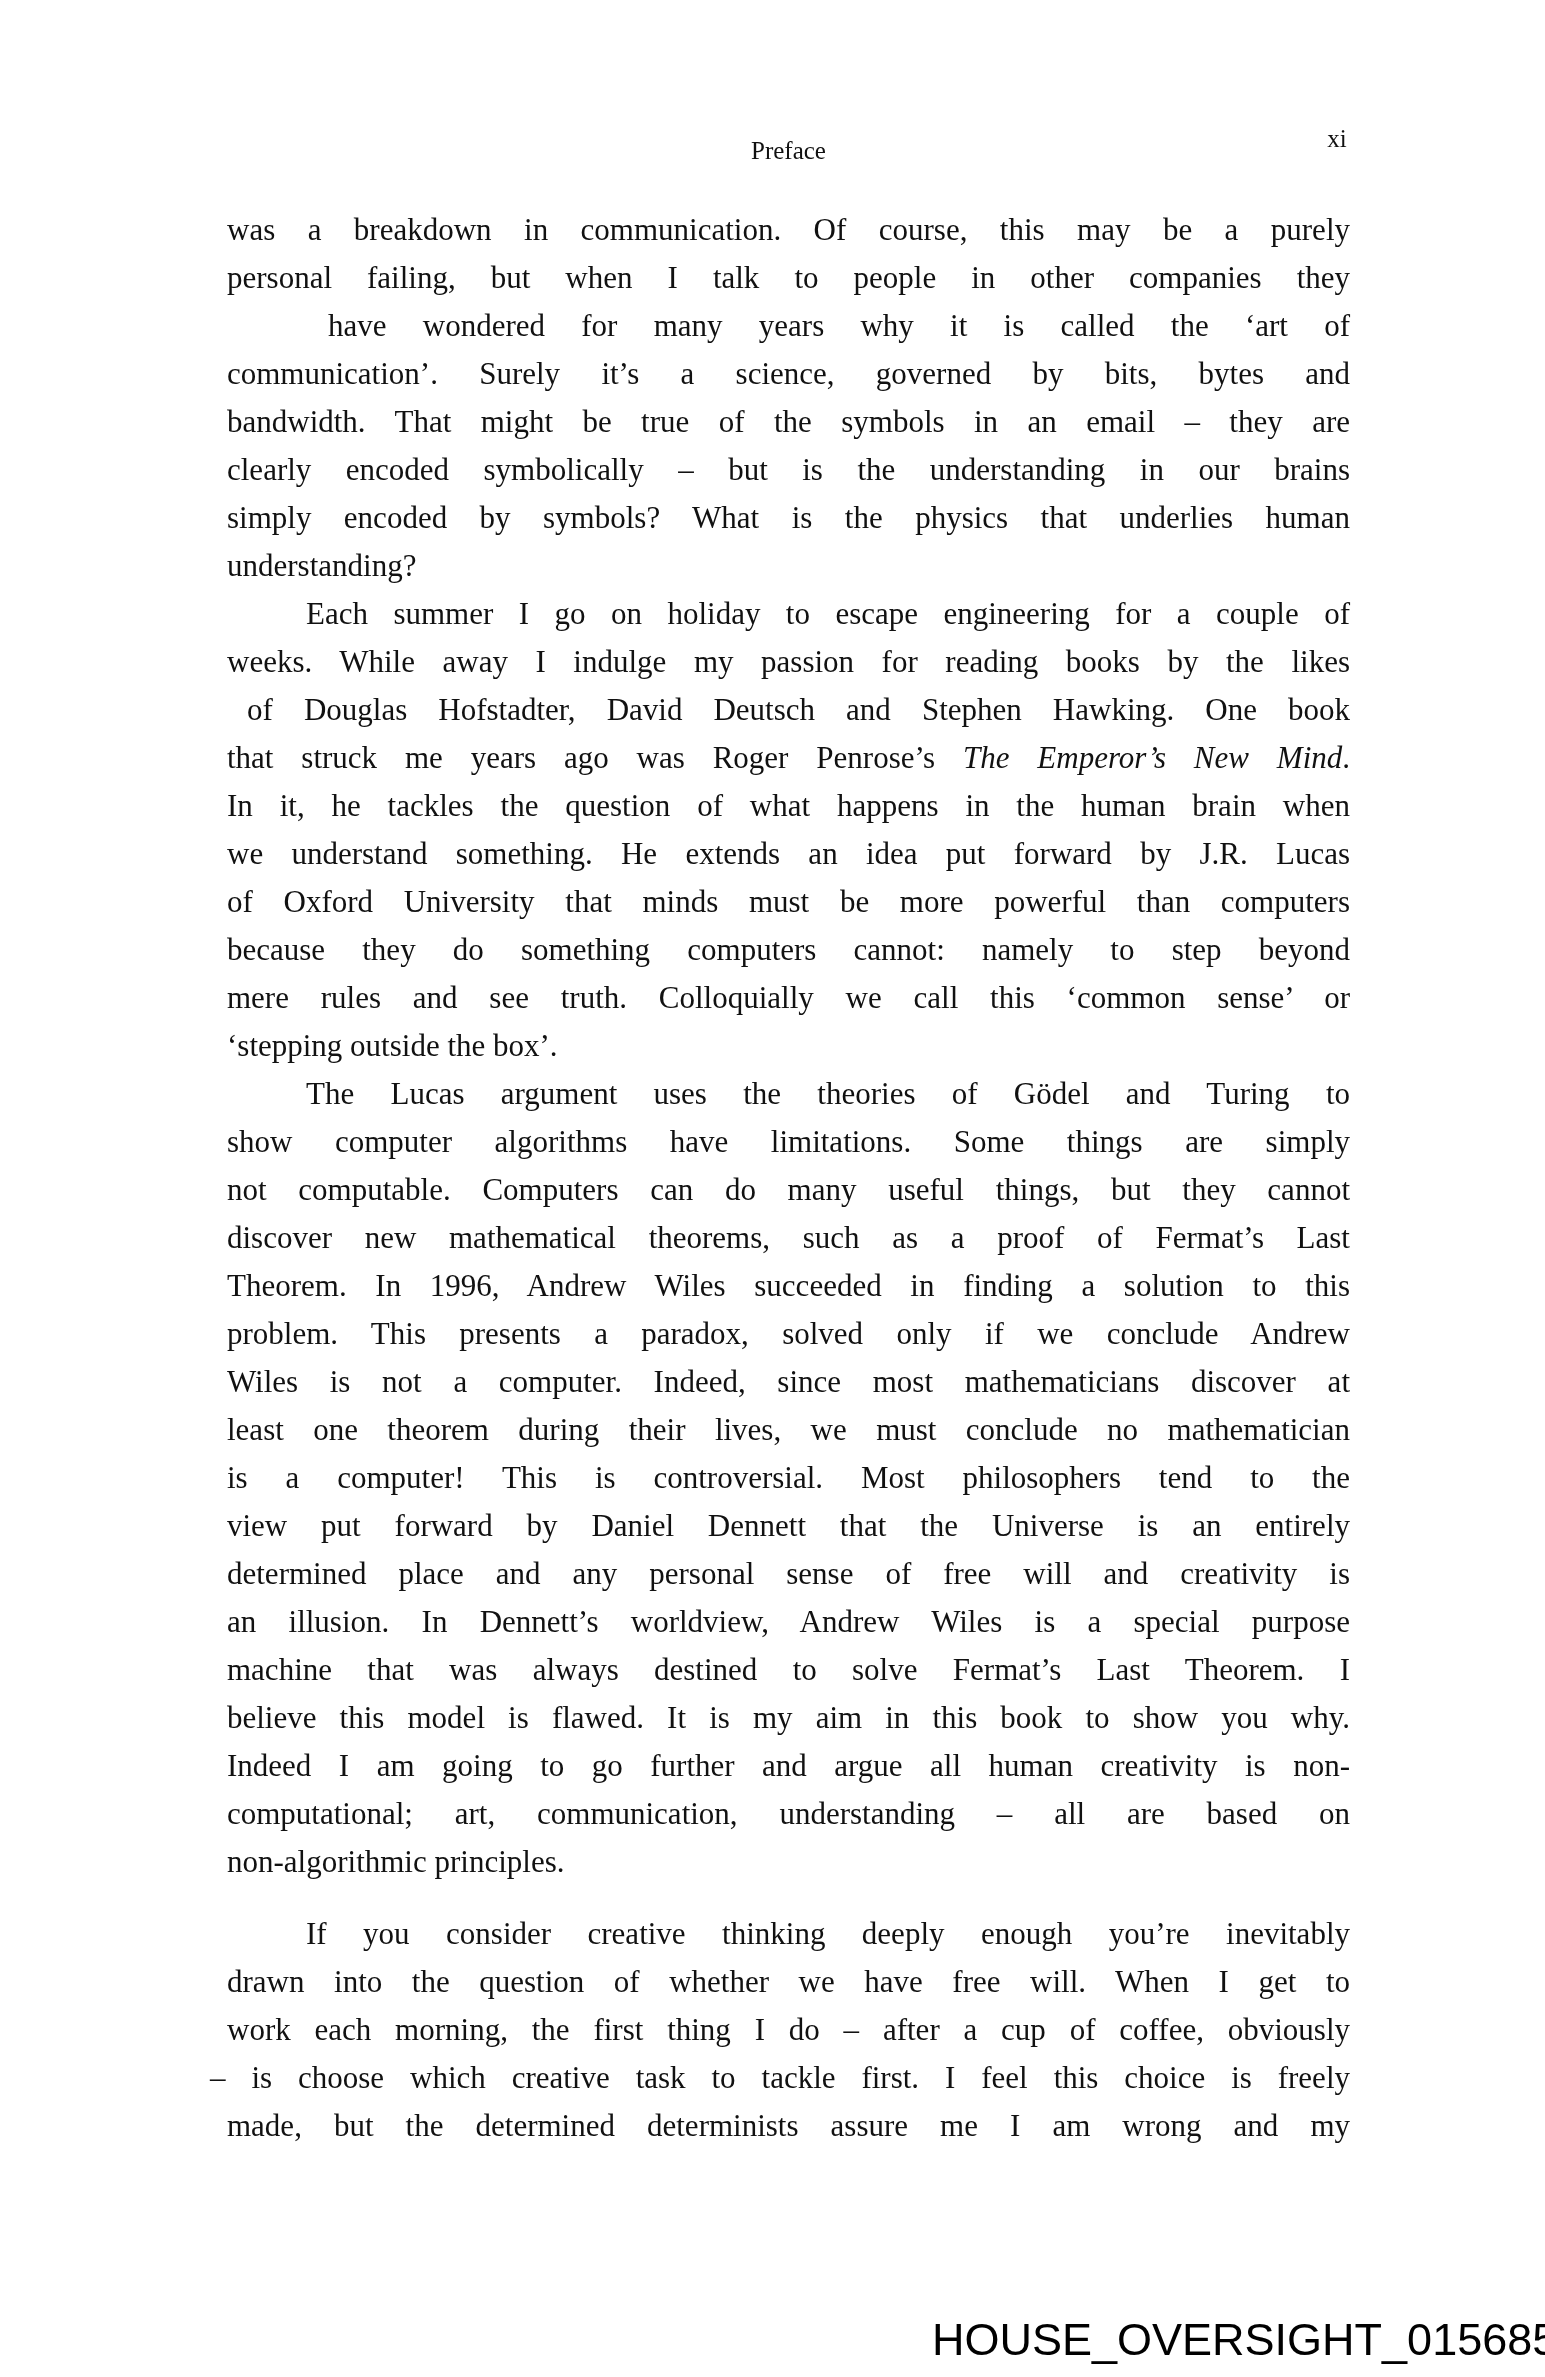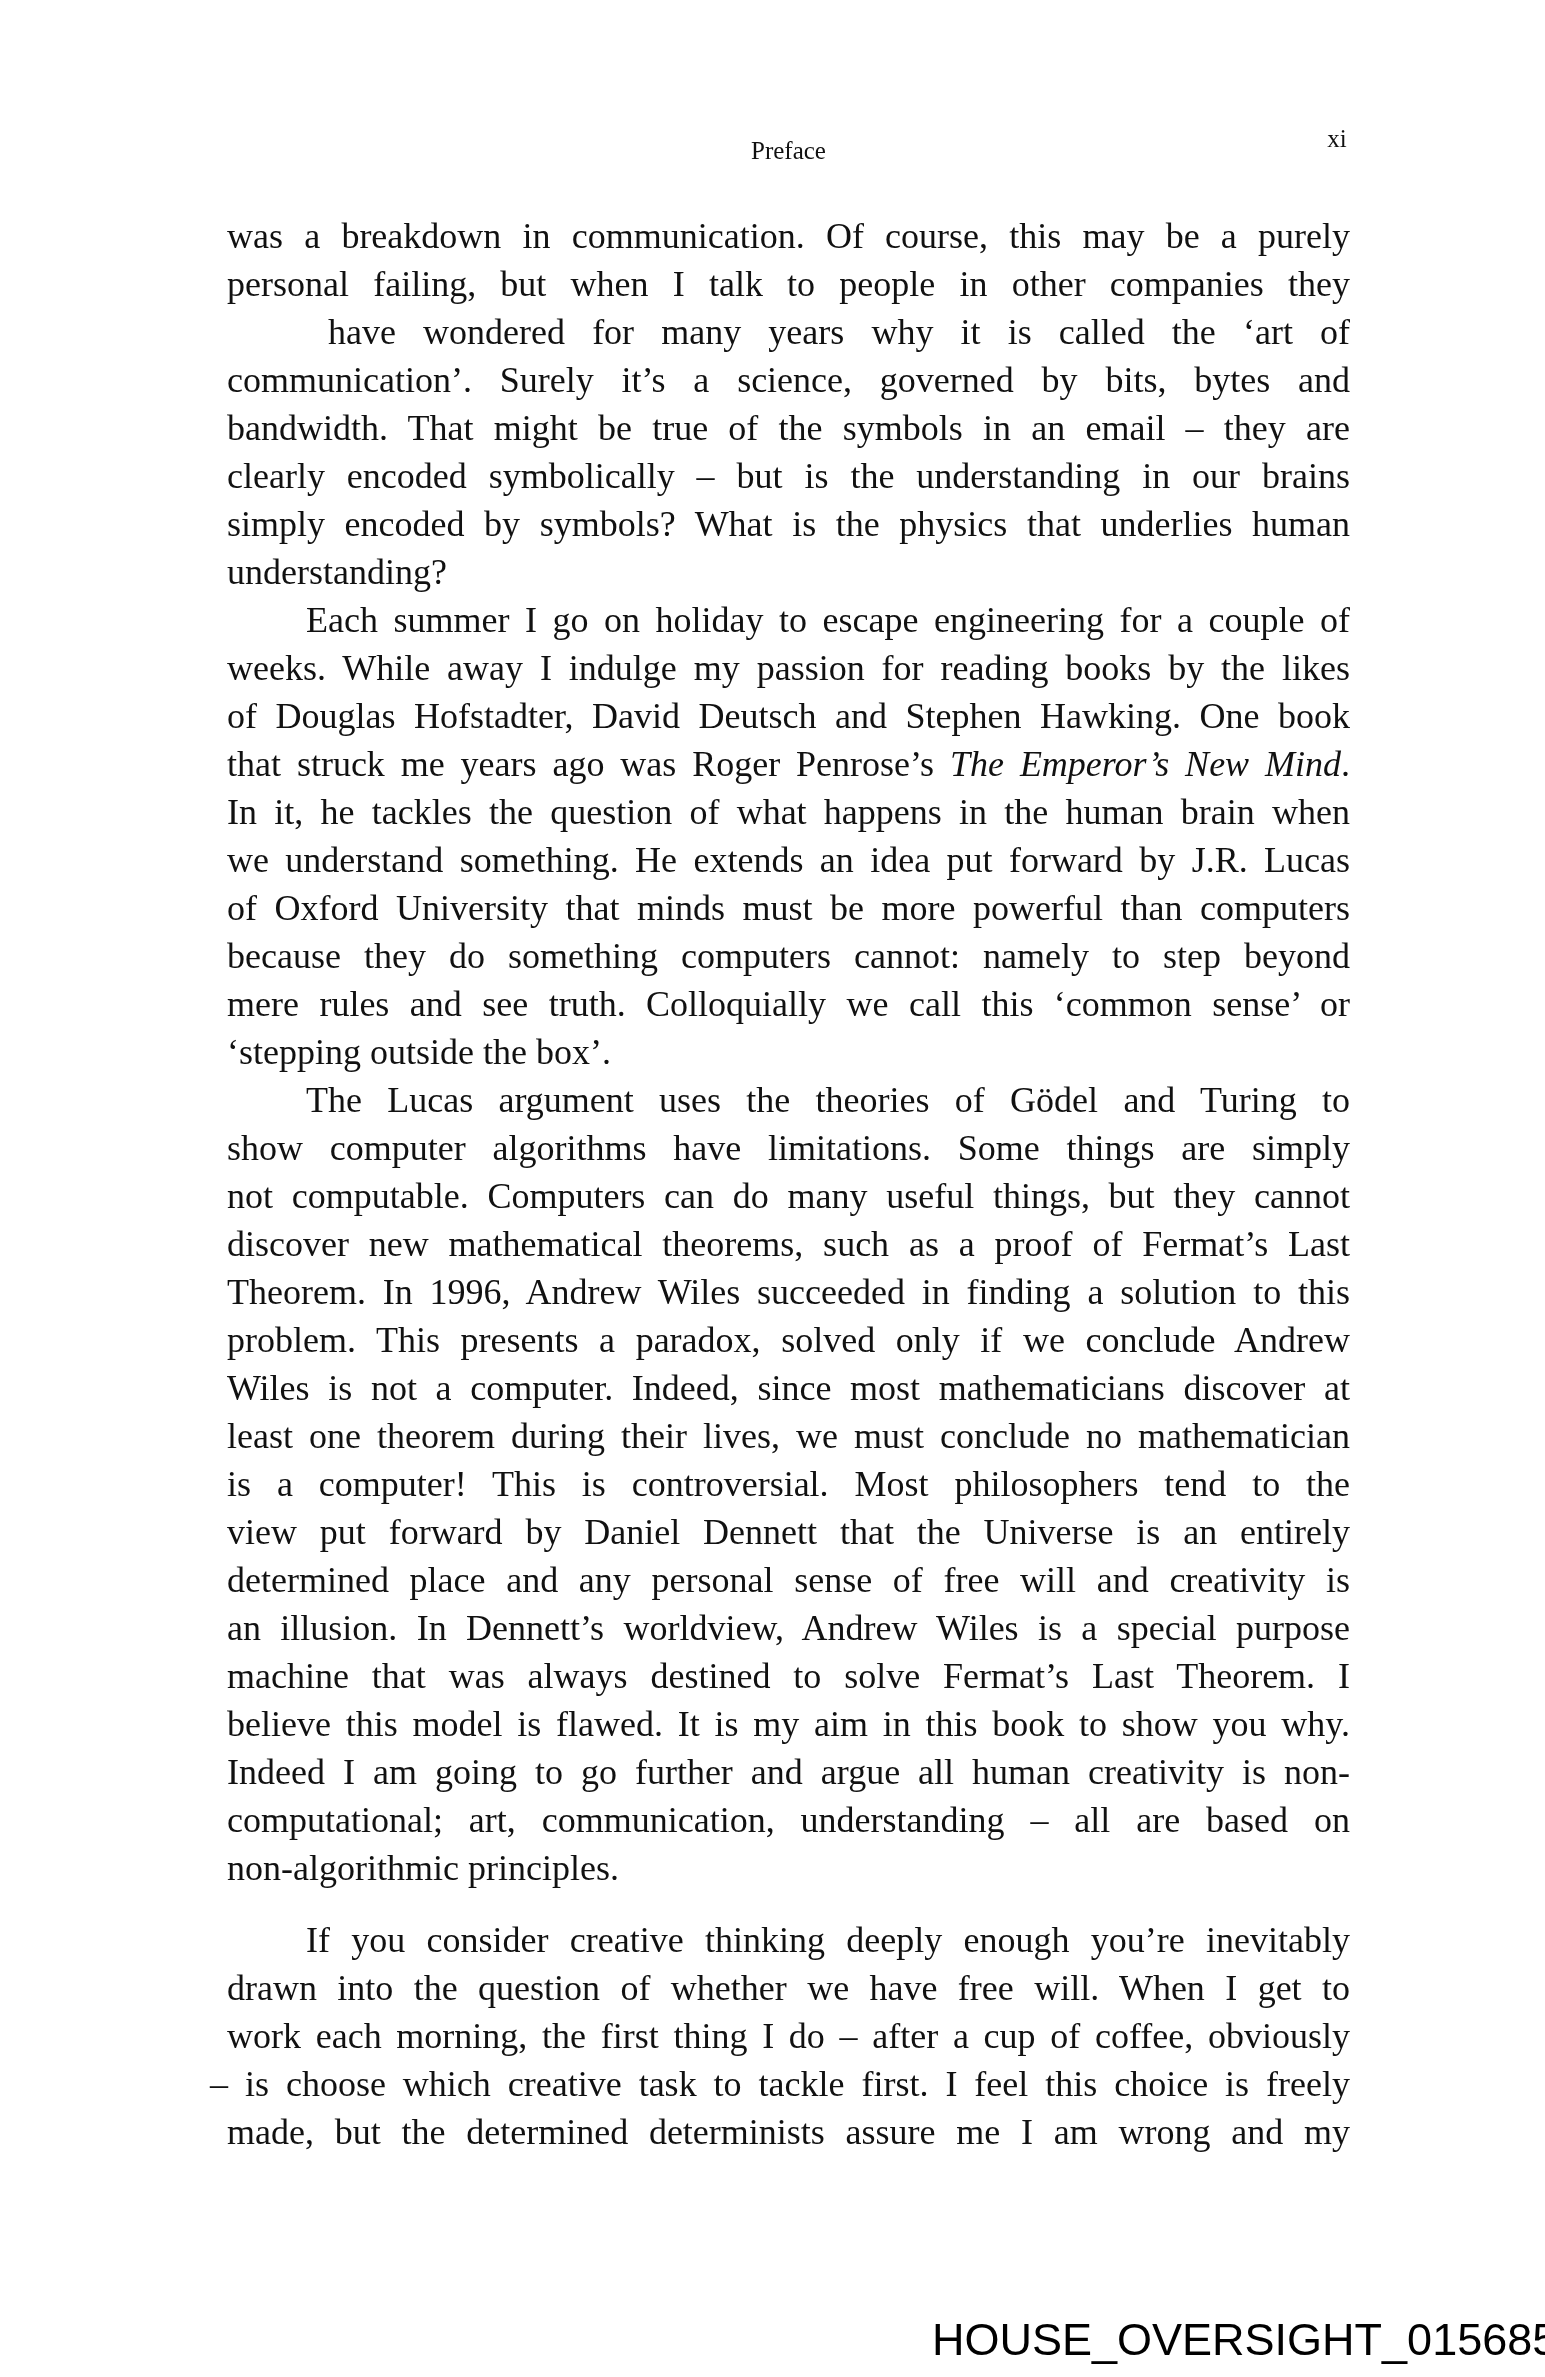--- a/index.html
+++ b/index.html
@@ -31,24 +31,24 @@
     text-align: center;
     top: 12px;
   }
   .running-head .folio {
     position: absolute;
     right: 3.4px;
     top: 0;
   }
   .body-text {
     position: absolute;
-    top: 212px;
+    top: 206px;
     left: 227px;
     width: 1123px;
-    font-size: 36px;
+    font-size: 31px;
     line-height: 48px;
   }
   .line {
     display: block;
     height: 48px;
     white-space: nowrap;
     text-align: justify;
     text-align-last: justify;
     overflow: visible;
   }
@@ -91,21 +91,21 @@
   <span class="line" style="word-spacing: 0px;"><span>was a breakdown in communication. Of course, this may be a purely</span></span>
   <span class="line" style="word-spacing: 0px;"><span>personal failing, but when I talk to people in other companies they</span></span>
   <span class="line indent-wide" style="word-spacing: 0px;"><span>have wondered for many years why it is called the ‘art of</span></span>
   <span class="line" style="word-spacing: 0px;"><span>communication’. Surely it’s a science, governed by bits, bytes and</span></span>
   <span class="line" style="word-spacing: 0px;"><span>bandwidth. That might be true of the symbols in an email – they are</span></span>
   <span class="line" style="word-spacing: 0px;"><span>clearly encoded symbolically – but is the understanding in our brains</span></span>
   <span class="line" style="word-spacing: 0px;"><span>simply encoded by symbols? What is the physics that underlies human</span></span>
   <span class="line last"><span>understanding?</span></span>
   <span class="line indent" style="word-spacing: 0px;"><span>Each summer I go on holiday to escape engineering for a couple of</span></span>
   <span class="line" style="word-spacing: 0px;"><span>weeks. While away I indulge my passion for reading books by the likes</span></span>
-  <span class="line" style="word-spacing: 0px;"><span>of Douglas Hofstadter, David Deutsch and Stephen Hawking. One book</span></span>
+  <span class="line" style="word-spacing: 0px; margin-left: 20px;"><span>of Douglas Hofstadter, David Deutsch and Stephen Hawking. One book</span></span>
   <span class="line" style="word-spacing: 0px;"><span>that struck me years ago was Roger Penrose’s </span><em>The Emperor’s New Mind</em><span>.</span></span>
   <span class="line" style="word-spacing: 0px;"><span>In it, he tackles the question of what happens in the human brain when</span></span>
   <span class="line" style="word-spacing: 0px;"><span>we understand something. He extends an idea put forward by J.R. Lucas</span></span>
   <span class="line" style="word-spacing: 0px;"><span>of Oxford University that minds must be more powerful than computers</span></span>
   <span class="line" style="word-spacing: 0px;"><span>because they do something computers cannot: namely to step beyond</span></span>
   <span class="line" style="word-spacing: 0px;"><span>mere rules and see truth. Colloquially we call this ‘common sense’ or</span></span>
   <span class="line last"><span>‘stepping outside the box’.</span></span>
   <span class="line indent" style="word-spacing: 0px;"><span>The Lucas argument uses the theories of Gödel and Turing to</span></span>
   <span class="line" style="word-spacing: 0px;"><span>show computer algorithms have limitations. Some things are simply</span></span>
   <span class="line" style="word-spacing: 0px;"><span>not computable. Computers can do many useful things, but they cannot</span></span>

